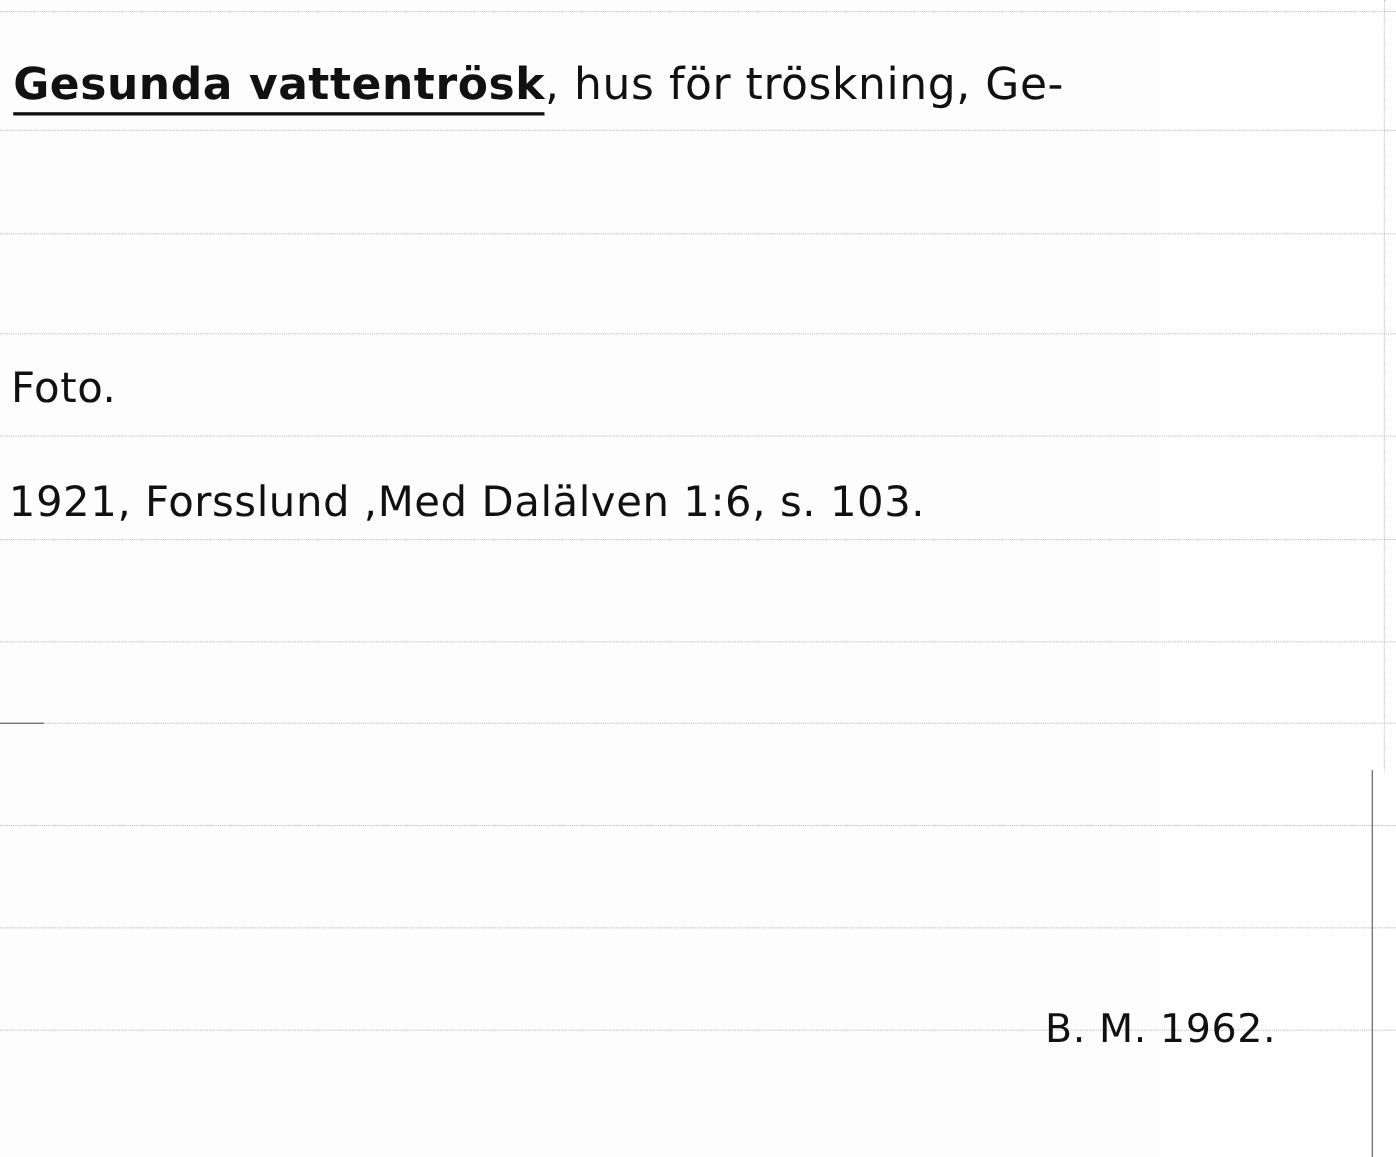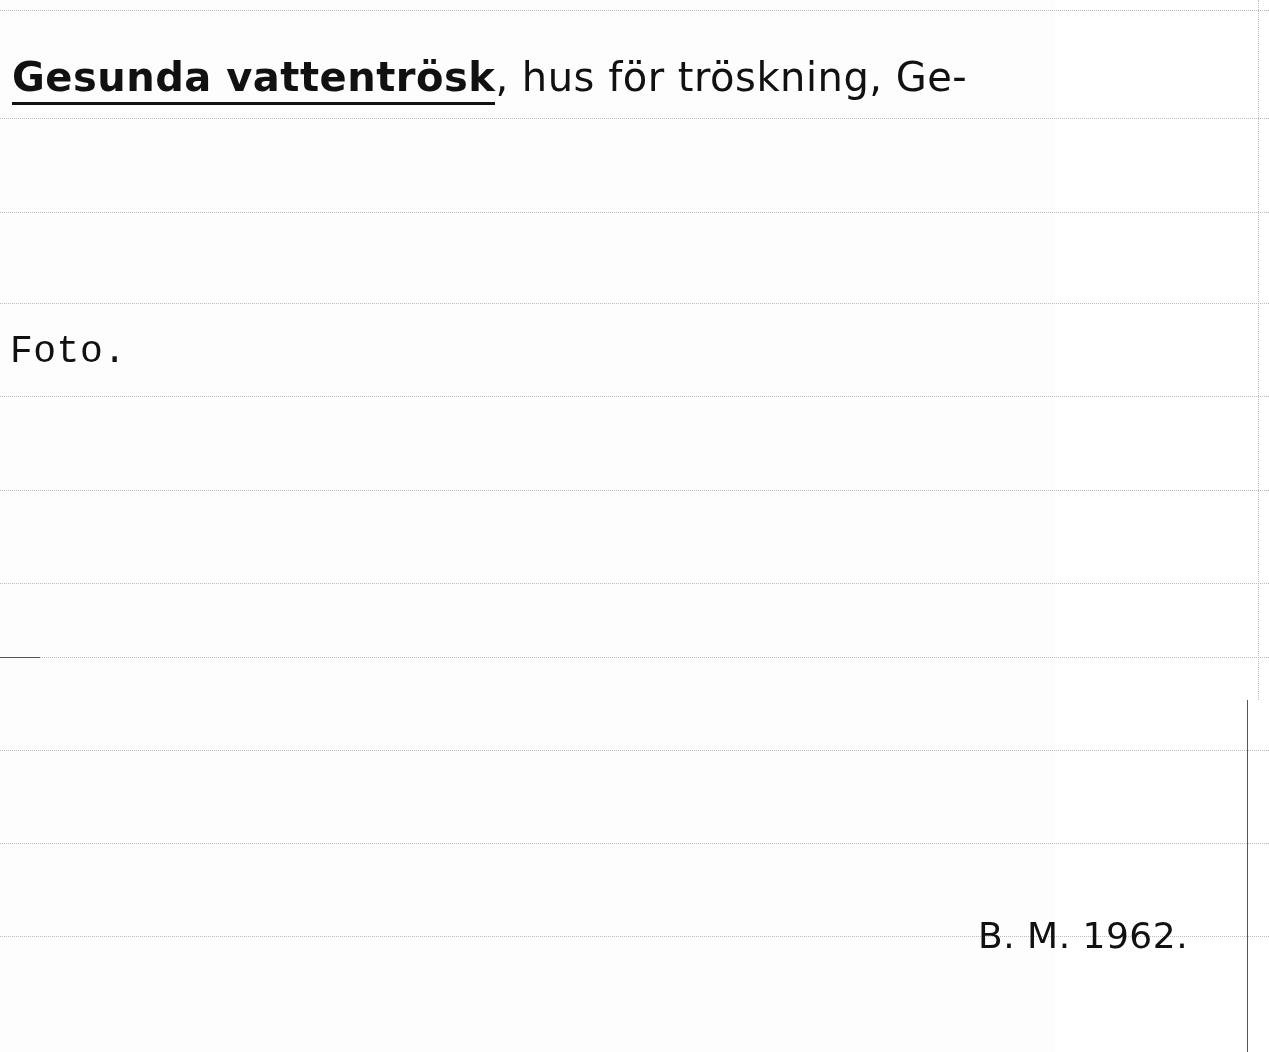--- a/index.html
+++ b/index.html
@@ -70,40 +70,38 @@
   .headword {
     font-weight: 700;
     border-bottom: 3px solid #111;
     padding-bottom: 2px;
   }
 
   .foto-label {
     left: 10px;
     top: 330px;
     font-size: 38px;
-    font-family: Liberation Mono, monospace;
   }
   .ref-line {
     left: 8px;
     top: 434px;
     font-size: 38px;
   }
   .desc-line {
     left: 8px;
     top: 512px;
     font-size: 38px;
   }
   .desc-label {
     border-bottom: 2px solid #111;
   }
   .signature {
     left: 950px;
     top: 915px;
     font-size: 36px;
-    margin-left: 28px;
   }
 </style>
 </head>
 <body>
 
 <div id="card">
 
   <div class="rule dotted-h" style="left:0px; top:10px; width:1269px;"></div>
   <div class="rule dotted-h" style="left:0px; top:118px; width:1269px;"></div>
   <div class="rule dotted-h" style="left:0px; top:212px; width:1269px;"></div>
@@ -118,17 +116,18 @@
   <div class="rule dotted-h" style="left:0px; top:936px; width:1269px;"></div>
 
   <div class="rule dotted-v" style="left:1258px; top:0px; height:700px;"></div>
   <div class="rule solid-v" style="left:1247px; top:700px; height:352px;"></div>
 
   <div class="hand line-1"><span class="headword">Gesunda vattentrösk</span><span>, hus för tröskning, Ge-</span></div>
 
 
   <div class="hand foto-label">Foto.</div>
 
+  <div class="hand ref-line">1921, Forsslund ,Med Dalälven 1:6, s. 103.</div>
 
 
   <div class="hand signature">B. M. 1962.</div>
 
 </div>
 
 </body></html>

